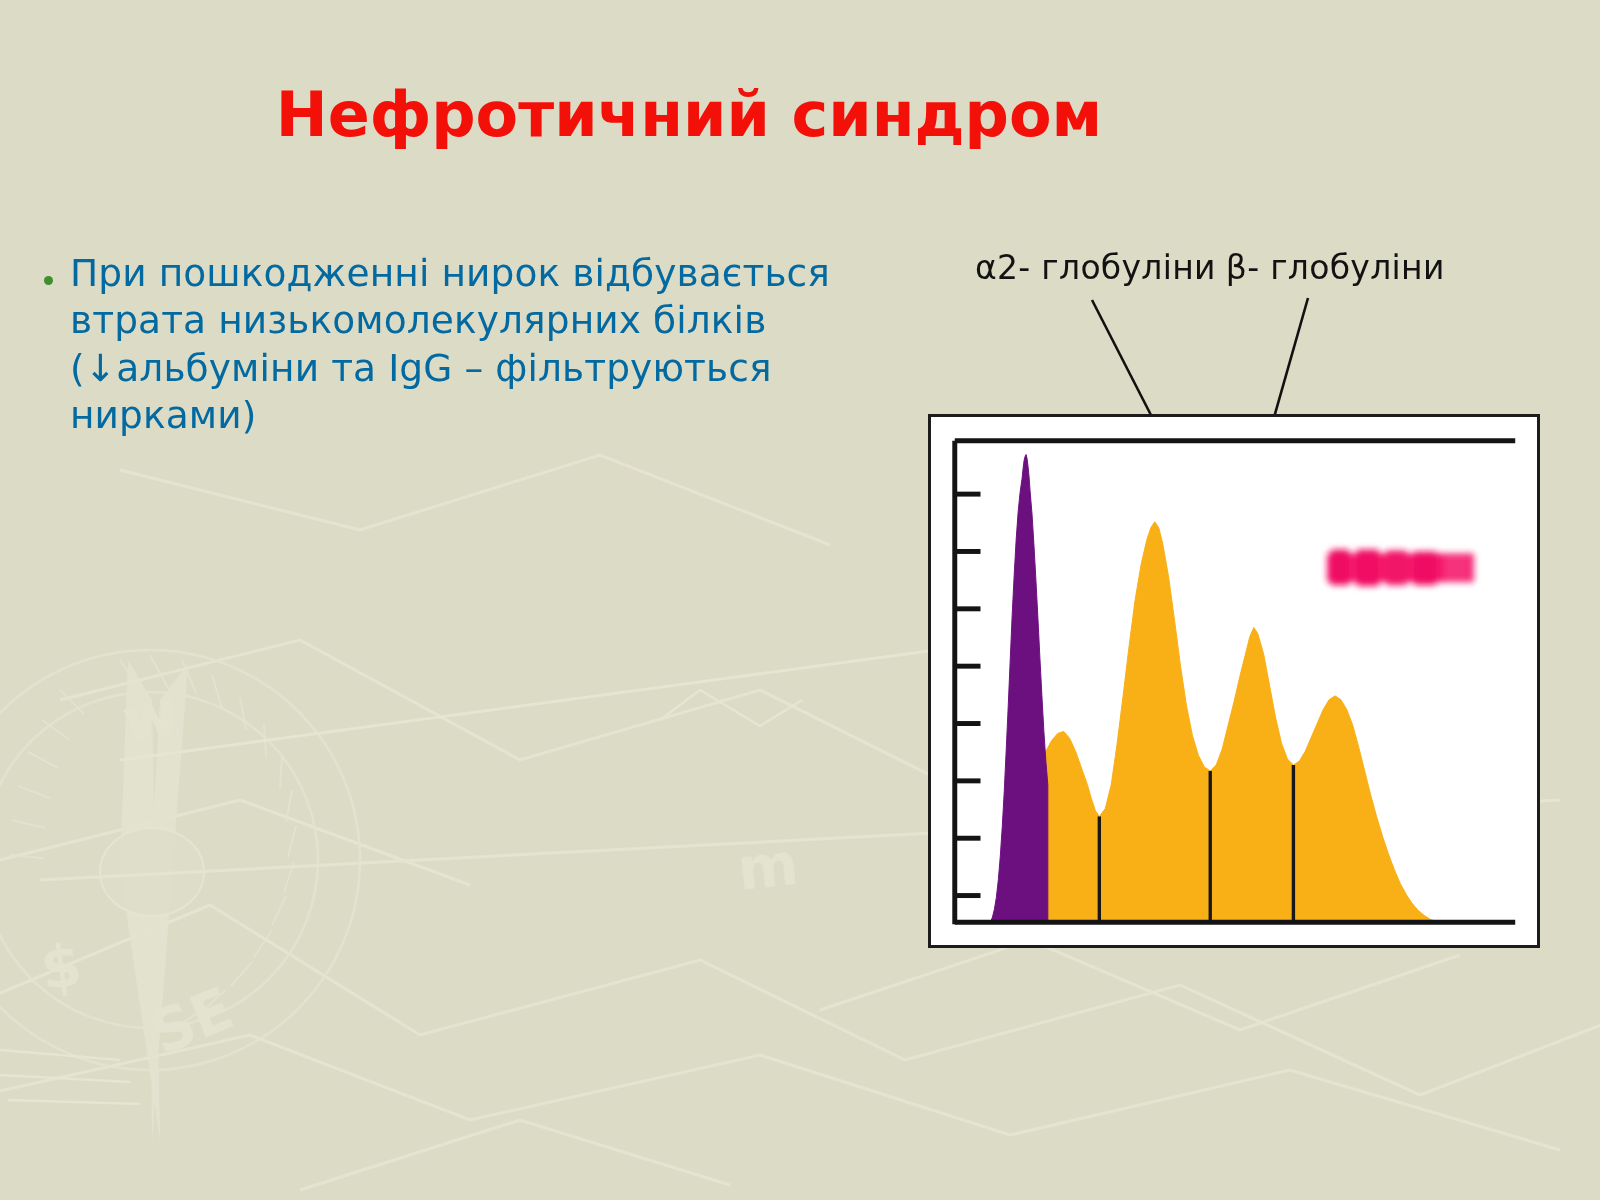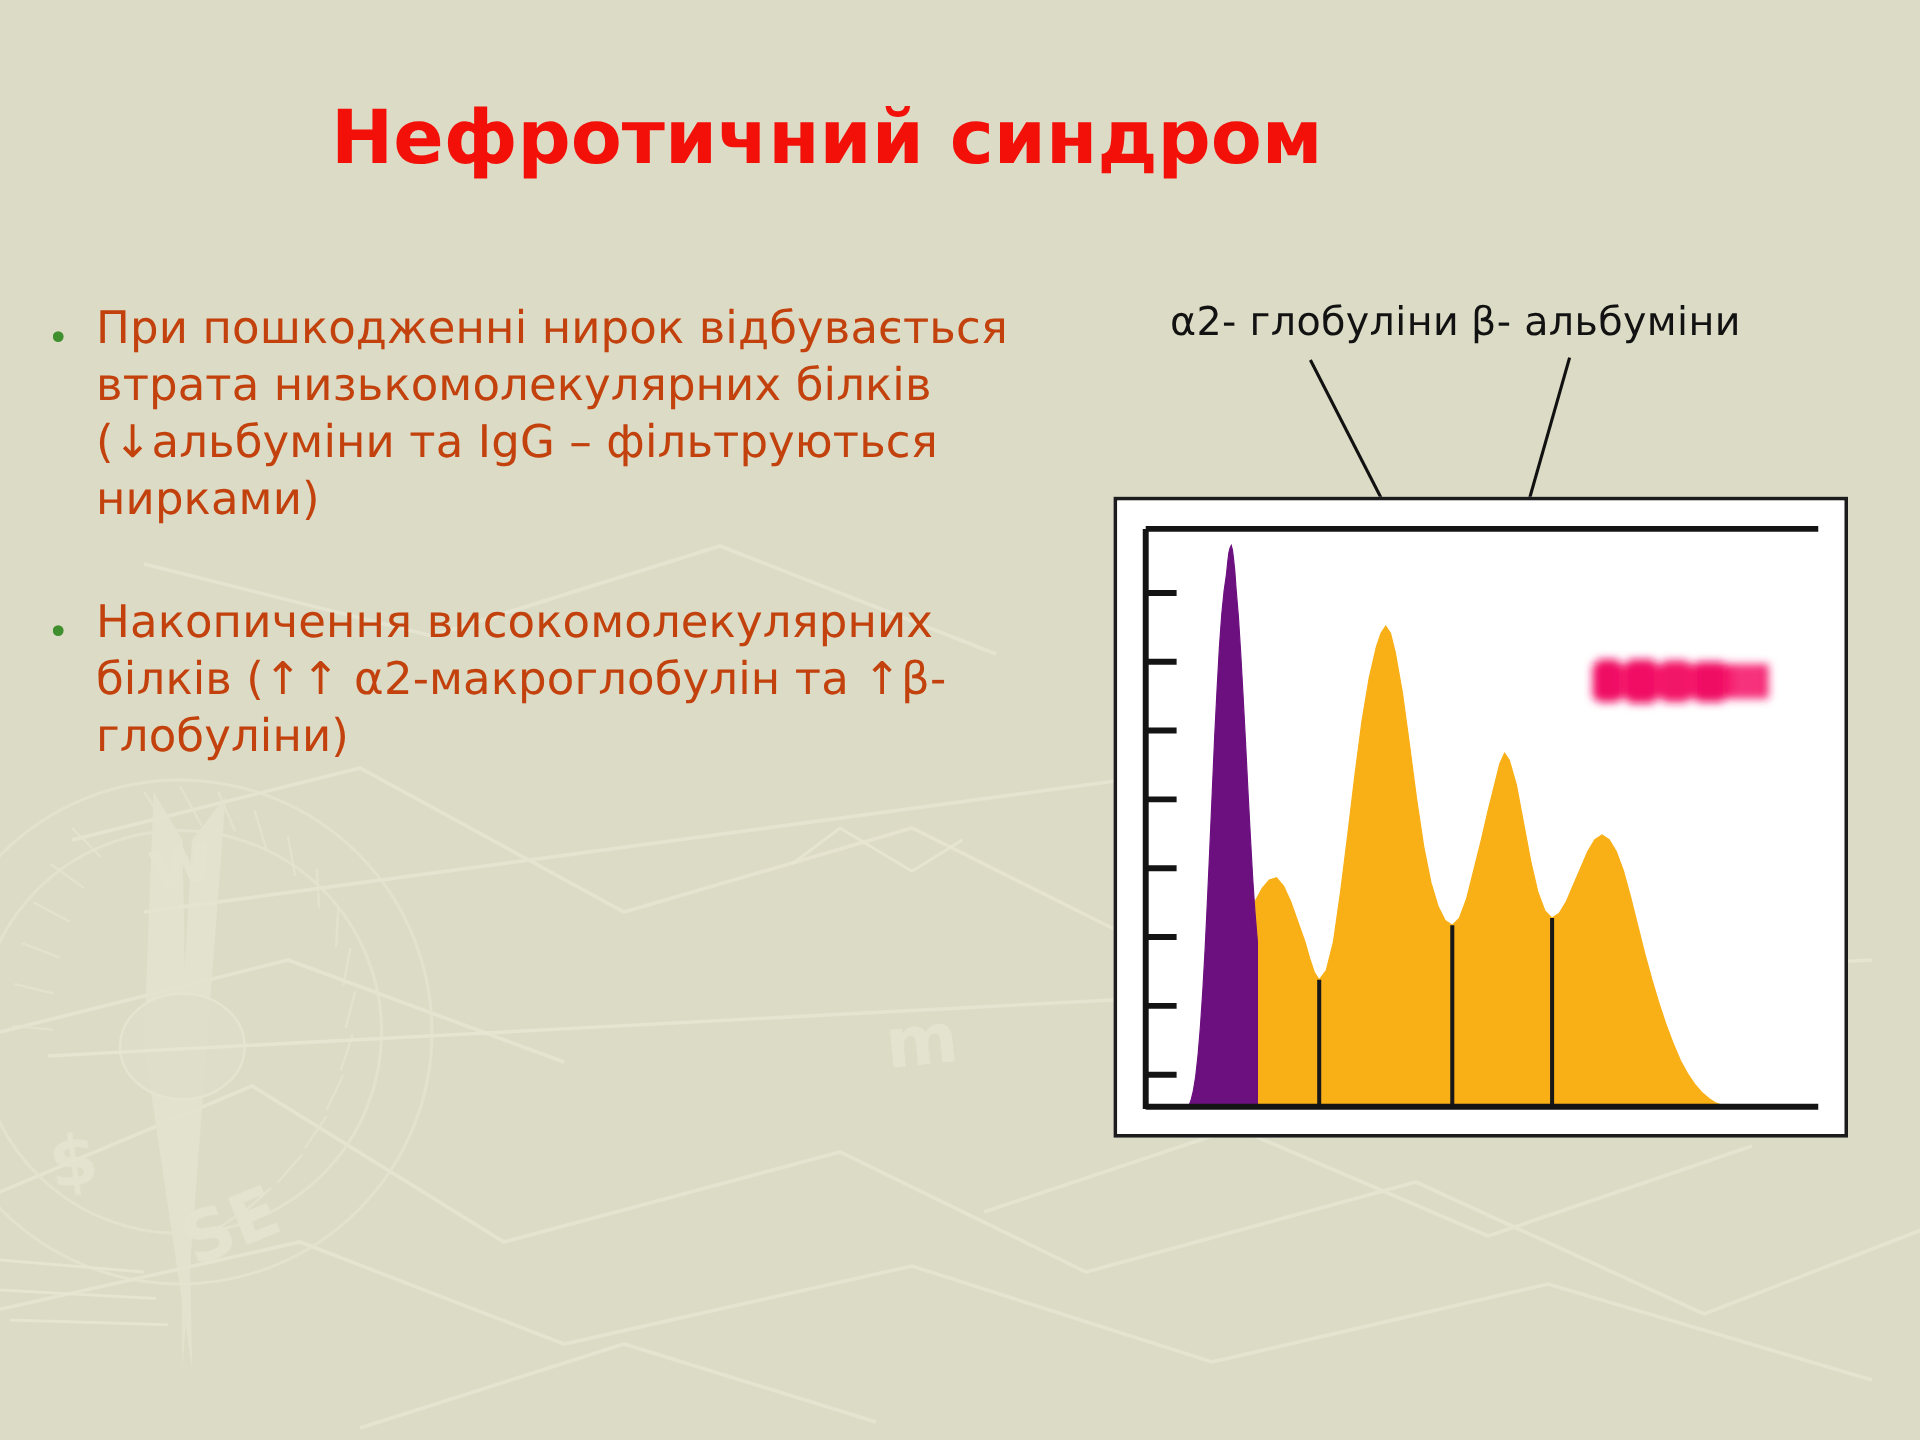--- a/index.html
+++ b/index.html
@@ -60,25 +60,24 @@
   }
   .bullet-dot {
     display: inline-block;
     width: 9px;
     height: 9px;
     border-radius: 50%;
     background: #3f8f2e;
   }
   .bullet-text {
     flex: 1;
-    color: #c2410c;
+    color: #0369a1;
     font-size: 37.5px;
     line-height: 1.26;
     letter-spacing: 0.1px;
-    margin-left: 10px;
   }
 
   
   #peak-labels {
     position: absolute;
     left: 975px;
     top: 248px;
     width: 520px;
     color: #121212;
     font-size: 33px;
@@ -170,31 +169,25 @@
 
 <div id="body-column">
 
   <div class="bullet-row">
     <div class="bullet-marker">
       <span class="bullet-dot"></span>
     </div>
     <div class="bullet-text">При пошкодженні нирок відбувається втрата низькомолекулярних білків (↓альбуміни та IgG – фільтруються нирками)</div>
   </div>
 
-  <div class="bullet-row">
-    <div class="bullet-marker">
-      <span class="bullet-dot"></span>
-    </div>
-    <div class="bullet-text">Накопичення високомолекулярних білків (↑↑ α2-макроглобулін та ↑β-глобуліни)</div>
-  </div>
 
 </div>
 
 <div id="peak-labels">
-  <span class="lbl">α2- глобуліни</span><span class="gap"></span><span class="lbl">β- альбуміни</span>
+  <span class="lbl">α2- глобуліни</span><span class="gap"></span><span class="lbl">β- глобуліни</span>
 </div>
 
 <svg id="arrows" viewBox="0 0 320 370" aria-hidden="true">
   <defs>
     <marker id="ah" markerWidth="11" markerHeight="11" refX="8.5" refY="4.2" orient="auto" markerUnits="strokeWidth">
       <path d="M0.5,0.4 L9.5,4.2 L1.2,8.2 L2.6,4.2 Z" fill="#111111"></path>
     </marker>
   </defs>
   <line x1="42" y1="8" x2="124" y2="168" stroke="#111111" stroke-width="2.6" marker-end="url(#ah)"></line>
   <line x1="258" y1="6" x2="192" y2="238" stroke="#111111" stroke-width="2.6" marker-end="url(#ah)"></line>

